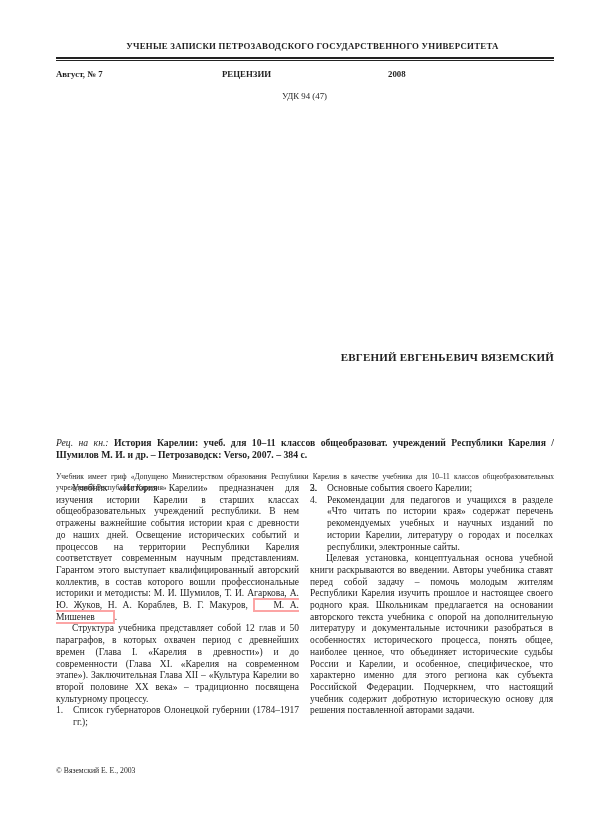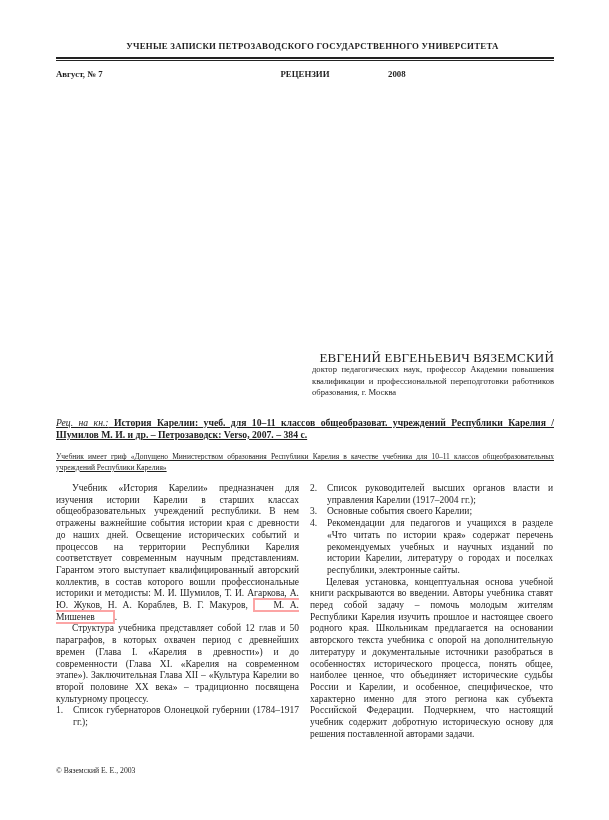--- a/index.html
+++ b/index.html
@@ -32,48 +32,47 @@
     border-bottom: 1px solid #222222;
   }
   .issue-row {
     position: absolute;
     top: 69px; left: 56px; right: 55px;
     display: flex;
     font-weight: bold;
     font-size: 8.8px;
   }
   .issue-row .cell { flex: 1; }
-  .issue-row .cell.center { text-align: center; }
+  .issue-row .cell.center { }
   .issue-row .cell.right { text-align: left; }
   .udc {
     position: absolute;
     top: 91px; left: 0; right: 0;
     text-align: center;
     font-size: 8.8px;
   }
   .author-block {
     position: absolute;
     top: 352px; left: 312px;
     width: 242px;
     font-size: 8.6px;
     line-height: 11.3px;
   }
   .author-name {
-    font-weight: normal;
-    font-size: 13px;
+    font-weight: bold;
+    font-size: 11px;
     text-align: right;
     letter-spacing: 0.2px;
     margin-bottom: 1px;
   }
   .author-affiliation { text-align: justify; }
   .review-block {
     position: absolute;
-    top: 417px; left: 56px;
+    top: 437px; left: 56px;
     width: 498px;
-    text-decoration: underline;
   }
   .review-citation {
     margin: 0;
     font-size: 9.7px;
     font-weight: bold;
     line-height: 11.7px;
     text-align: justify;
   }
   .review-label { font-style: italic; font-weight: normal; }
   .review-note {
@@ -115,24 +114,24 @@
   <div class="journal-title">УЧЕНЫЕ ЗАПИСКИ ПЕТРОЗАВОДСКОГО ГОСУДАРСТВЕННОГО УНИВЕРСИТЕТА</div>
 
   <div class="header-rule"></div>
 
   <div class="issue-row">
     <span class="cell">Август, № 7</span>
     <span class="cell center">РЕЦЕНЗИИ</span>
     <span class="cell right">2008</span>
   </div>
 
+  <div class="udc">УДК 94 (47)</div>
 
   <div class="author-block">
     <div class="author-name">ЕВГЕНИЙ ЕВГЕНЬЕВИЧ ВЯЗЕМСКИЙ</div>
-    <div class="author-affiliation">доктор педагогических наук, профессор Академии повышения квалификации и профессиональной переподготовки работников образования, г. Москва</div>
   </div>
 
   <div class="review-block">
     <p class="review-citation">
       <span class="review-label">Рец. на кн.:</span>
       <span>История Карелии: учеб. для 10–11 классов общеобразоват. учреждений Республики Карелия / Шумилов М. И. и др. – Петрозаводск: Verso, 2007. – 384 с.</span>
     </p>
     <div class="review-note">Учебник имеет гриф «Допущено Министерством образования Республики Карелия в качестве учебника для 10–11 классов общеобразовательных учреждений Республики Карелия»</div>
   </div>
 
@@ -144,21 +143,20 @@
       <p>Структура учебника представляет собой 12 глав и 50 параграфов, в которых охвачен период с древнейших времен (Глава I. «Карелия в древности») и до современности (Глава XI. «Карелия на современном этапе»). Заключительная Глава XII – «Культура Карелии во второй половине XX века» – традиционно посвящена культурному процессу.</p>
       <div class="list-item">
         <span class="list-num">1.</span>
         <span>Список губернаторов Олонецкой губернии (1784–1917 гг.);</span>
       </div>
     </div>
 
     <div class="col">
       <div class="list-item">
         <span class="list-num">2.</span>
-        <span>Список руководителей высших органов власти и управления Карелии (1917–2004 гг.);</span>
       </div>
       <div class="list-item">
         <span class="list-num">3.</span>
         <span>Основные события своего Карелии;</span>
       </div>
       <div class="list-item">
         <span class="list-num">4.</span>
         <span>Рекомендации для педагогов и учащихся в разделе «Что читать по истории края» содержат перечень рекомендуемых учебных и научных изданий по истории Карелии, литературу о городах и поселках республики, электронные сайты.</span>
       </div>
       <p>Целевая установка, концептуальная основа учебной книги раскрываются во введении. Авторы учебника ставят перед собой задачу – помочь молодым жителям Республики Карелия изучить прошлое и настоящее своего родного края. Школьникам предлагается на основании авторского текста учебника с опорой на дополнительную литературу и документальные источники разобраться в особенностях исторического процесса, понять общее, наиболее ценное, что объединяет исторические судьбы России и Карелии, и особенное, специфическое, что характерно именно для этого региона как субъекта Российской Федерации. Подчеркнем, что настоящий учебник содержит добротную историческую основу для решения поставленной авторами задачи.</p>

